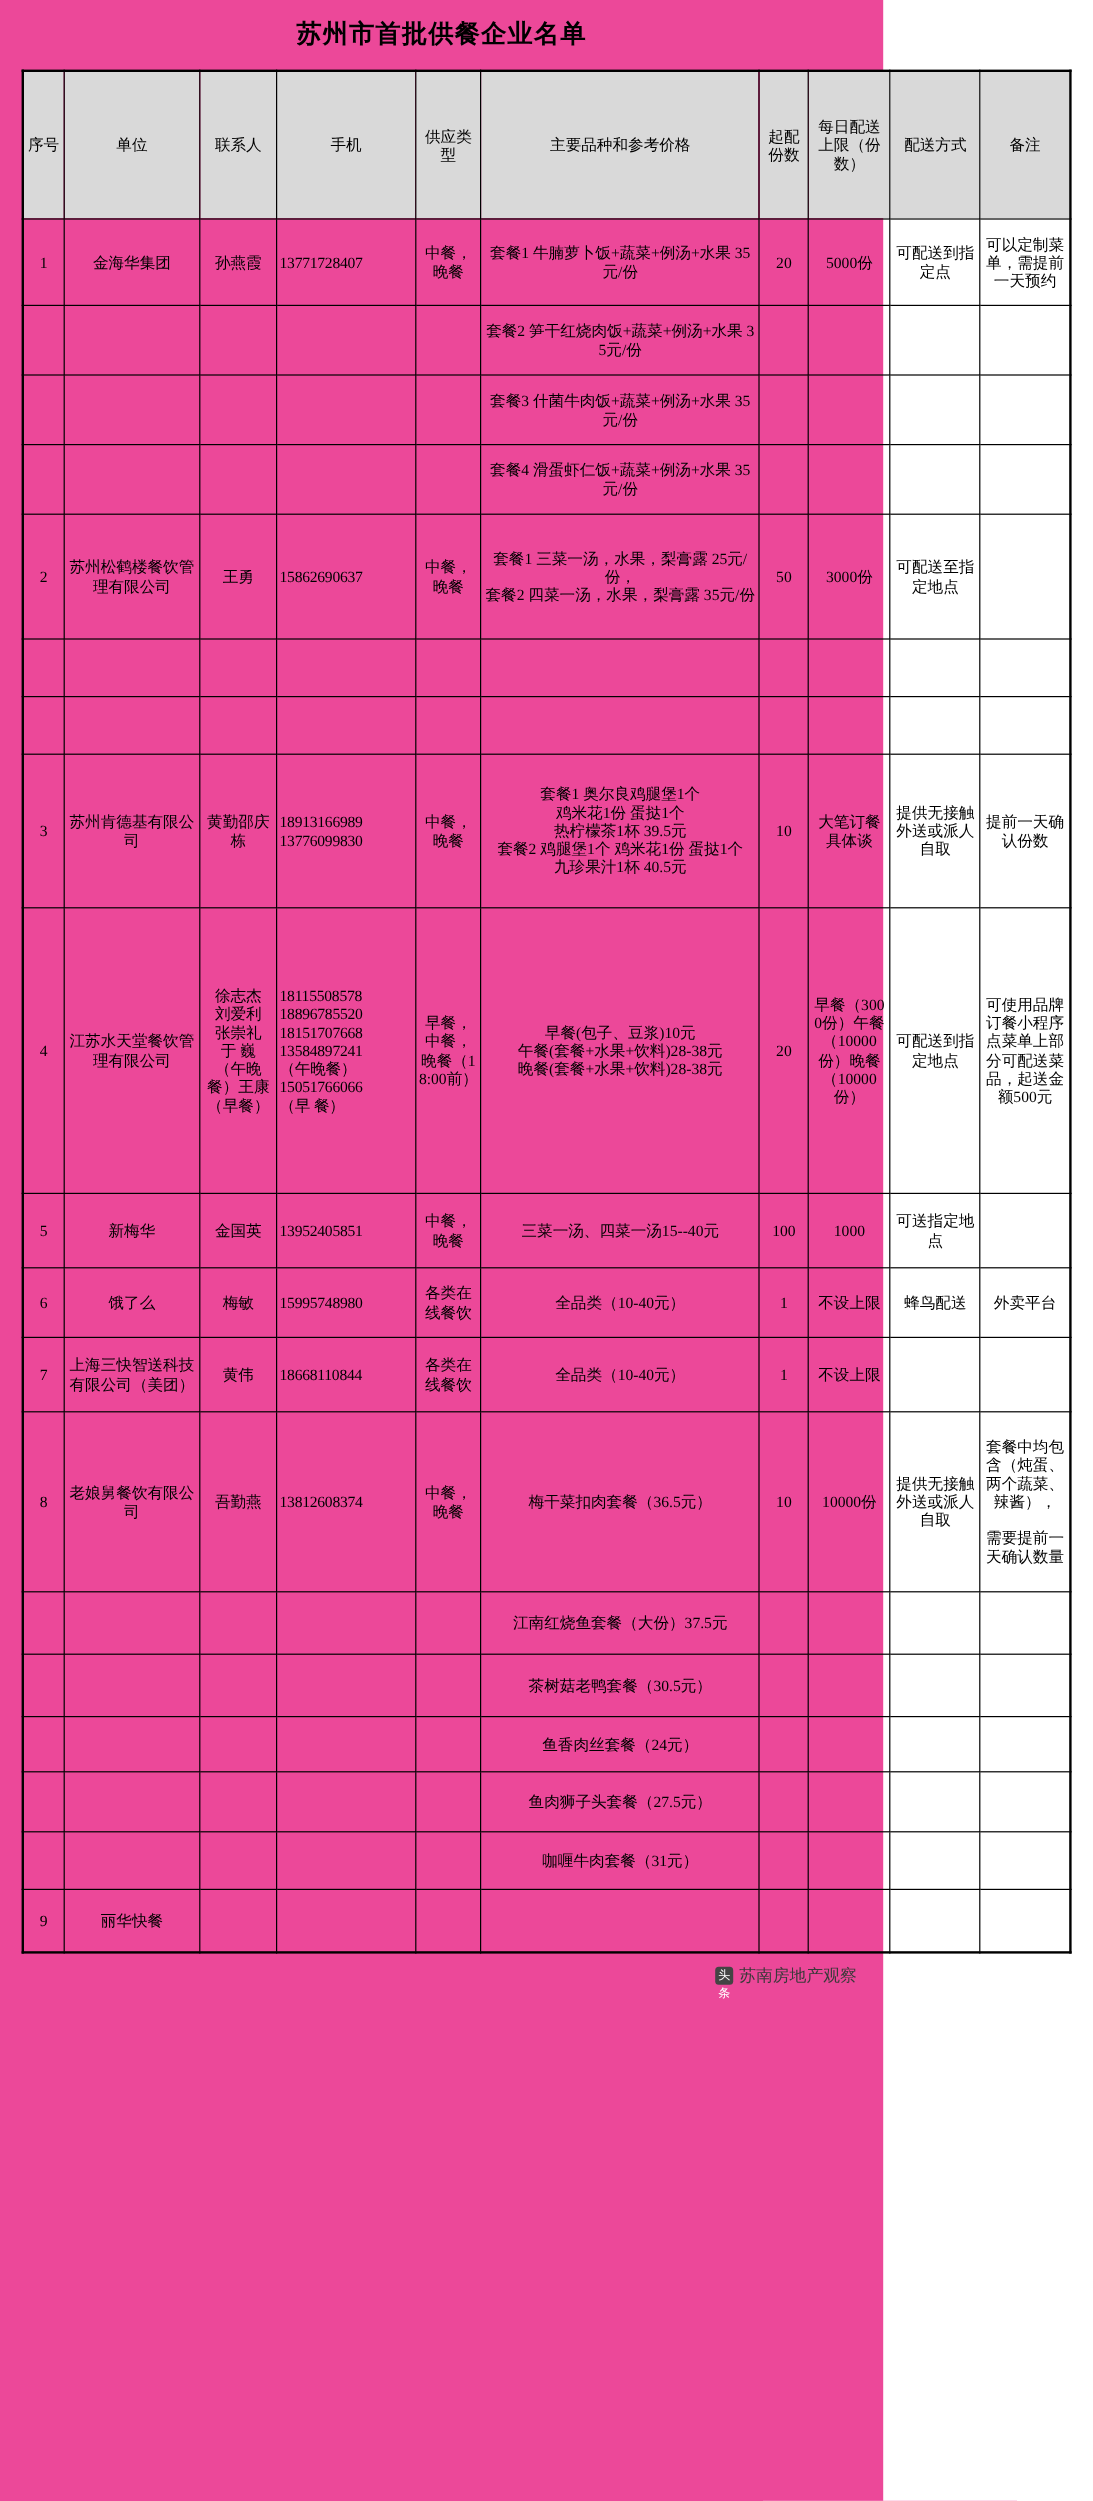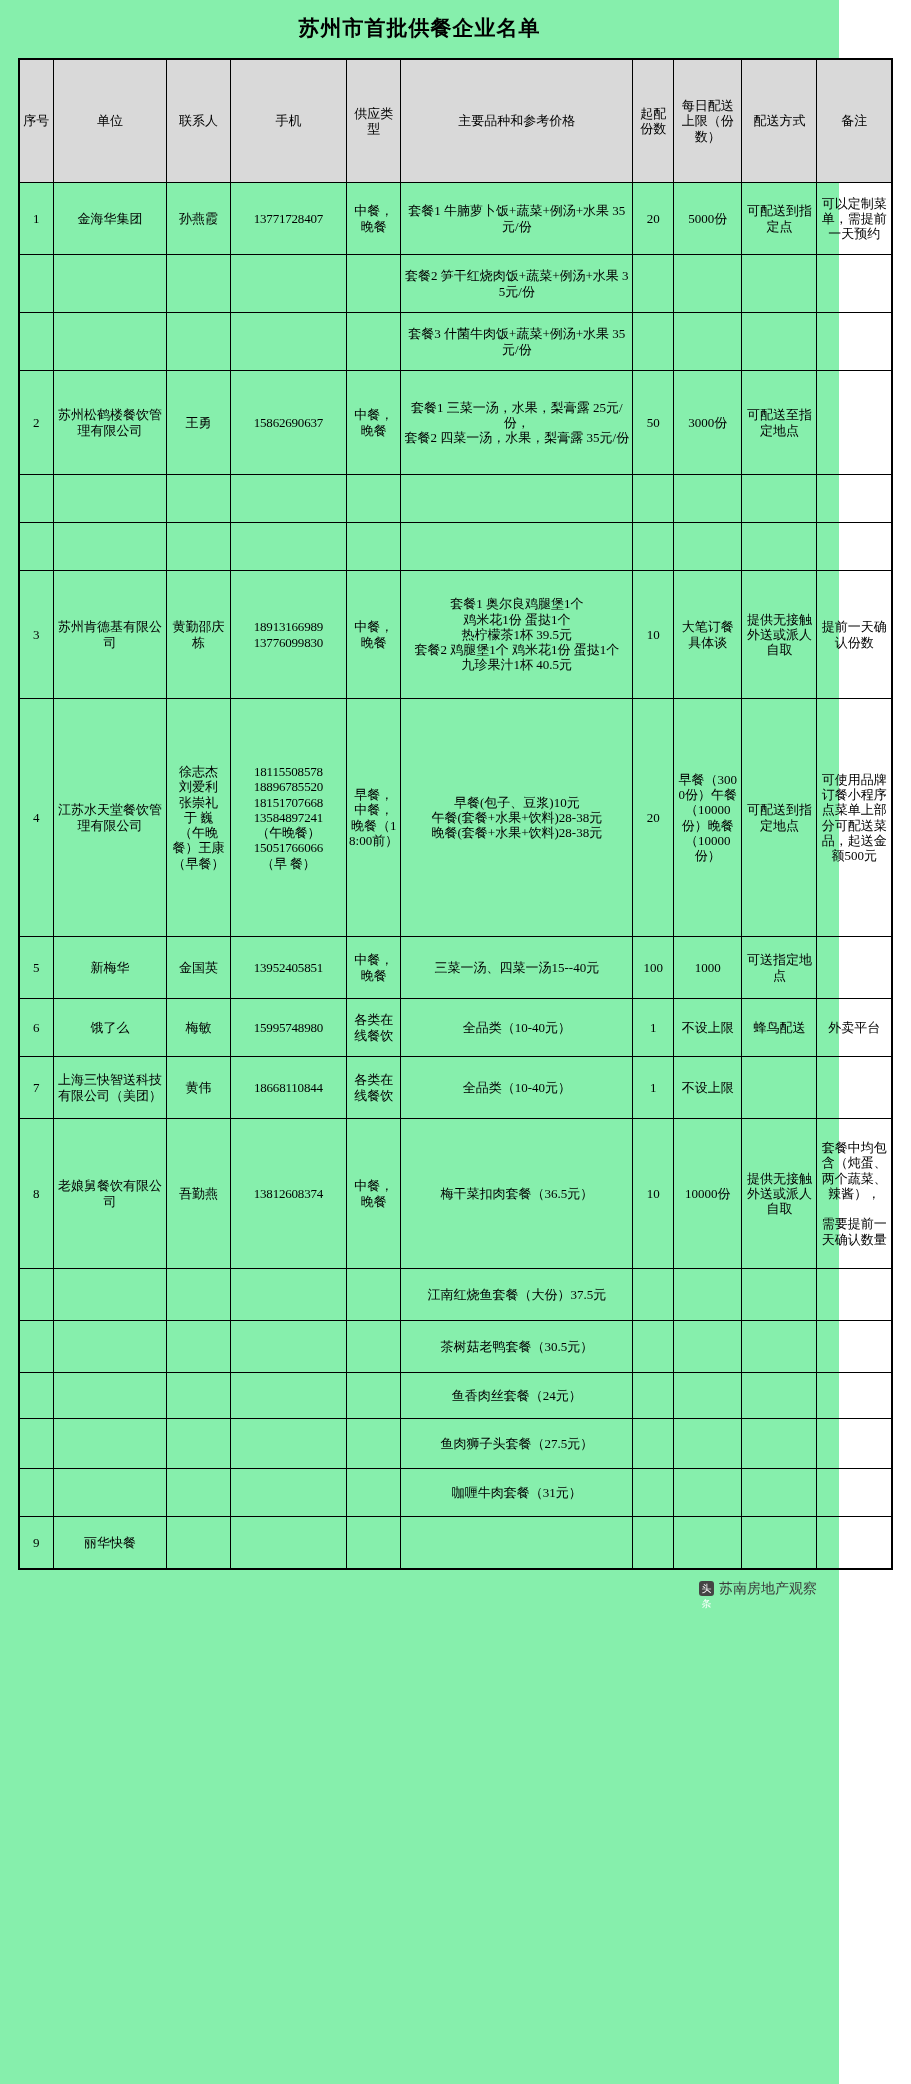--- a/index.html
+++ b/index.html
@@ -4,26 +4,26 @@
 <style>
   html,body{margin:0;padding:0;}
   body{
     width:911px;
     background:#ffffff;
     font-family:"Liberation Serif","DejaVu Serif",serif;
     color:#000;
     -webkit-font-smoothing:none;
   }
   .page{
-    width:839px;
+    width:736px;
     min-height:2084px;
     position:relative;
     box-sizing:border-box;
     padding:0;
-    background:#86efac;
+    background:#ec4899;
   }
   .title{
     text-align:center;
     font-family:"Liberation Sans","DejaVu Sans",sans-serif;
     font-weight:bold;
     font-size:21px;
     letter-spacing:1px;
     padding:14px 0 16px 0;
   }
   .table-wrap{
@@ -61,21 +61,21 @@
   col.c3{width:102px;}
   col.c4{width:48px;}
   col.c5{width:204px;}
   col.c6{width:36px;}
   col.c7{width:60px;}
   col.c8{width:66px;}
   col.c9{width:66px;}
 
   .ctr{text-align:center;}
   .num{font-size:13px;text-align:center;}
-  .phone{font-size:13.5px;text-align:center;letter-spacing:-0.2px;}
+  .phone{font-size:13.5px;letter-spacing:-0.2px;}
   .menu{font-size:13.5px;text-align:center;padding-left:4px;}
   .smaller{font-size:11.5px;line-height:1.16;}
   .vnarrow{font-size:13px;line-height:1.15;}
   .hdr-vert{
     font-size:14px;
     line-height:1.05;
   }
   .footer{
     height:34px;
     position:relative;
@@ -169,20 +169,32 @@
             <td class="ctr vnarrow"></td>
             <td class="ctr vnarrow pre"></td>
             <td class="phone pre"></td>
             <td class="ctr smaller"></td>
             <td class="menu pre">套餐3  什菌牛肉饭+蔬菜+例汤+水果  35元/份</td>
             <td class="num"></td>
             <td class="ctr vnarrow"></td>
             <td class="ctr smaller"></td>
             <td class="ctr smaller pre"></td>
           </tr>
+          <tr style="height: 58px;">
+            <td class="num"></td>
+            <td class="ctr vnarrow"></td>
+            <td class="ctr vnarrow pre"></td>
+            <td class="phone pre"></td>
+            <td class="ctr smaller"></td>
+            <td class="menu pre">套餐4  滑蛋虾仁饭+蔬菜+例汤+水果  35元/份</td>
+            <td class="num"></td>
+            <td class="ctr vnarrow"></td>
+            <td class="ctr smaller"></td>
+            <td class="ctr smaller pre"></td>
+          </tr>
           <tr style="height: 104px;">
             <td class="num">2</td>
             <td class="ctr vnarrow">苏州松鹤楼餐饮管理有限公司</td>
             <td class="ctr vnarrow pre">王勇</td>
             <td class="phone pre">15862690637</td>
             <td class="ctr smaller">中餐，晚餐</td>
             <td class="menu pre">套餐1  三菜一汤，水果，梨膏露 25元/份，
 套餐2  四菜一汤，水果，梨膏露 35元/份</td>
             <td class="num">50</td>
             <td class="ctr vnarrow">3000份</td>

